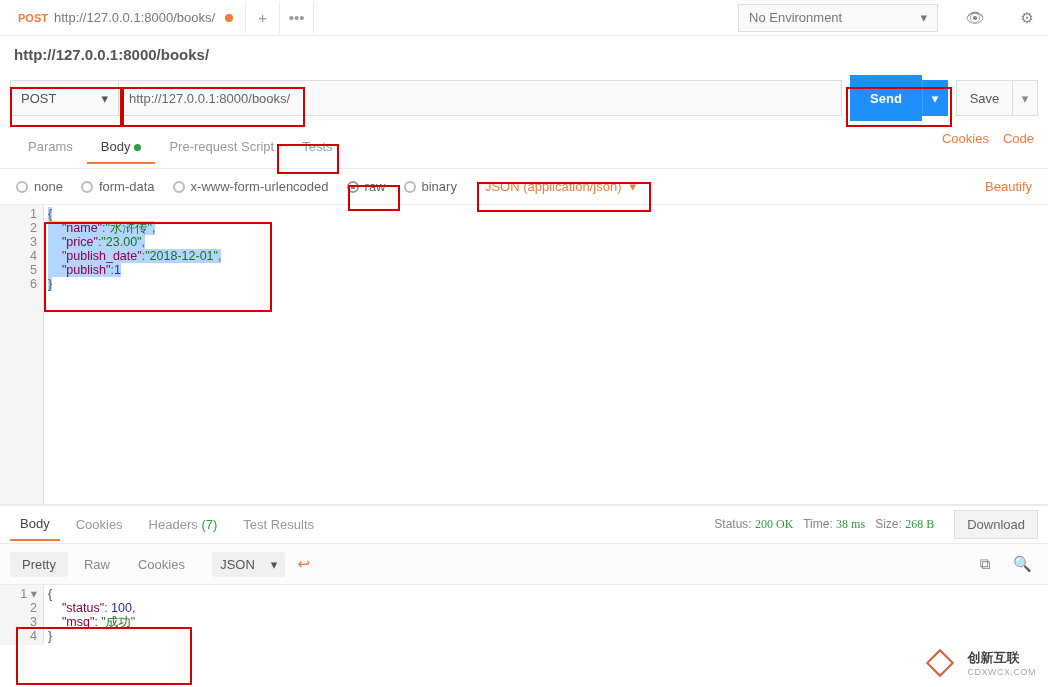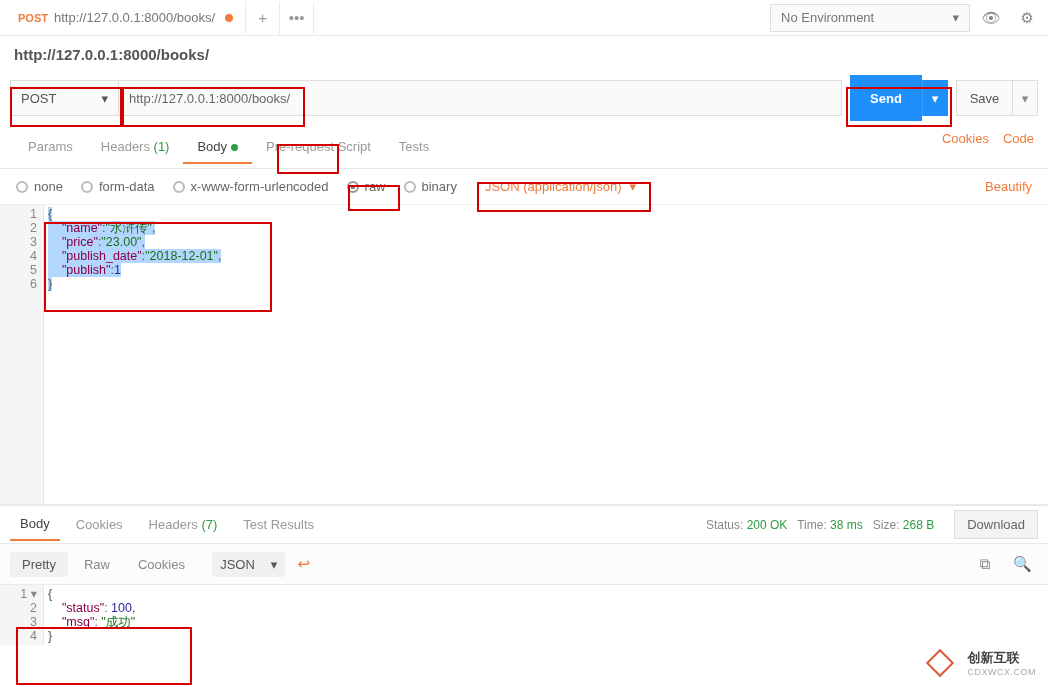--- a/index.html
+++ b/index.html
@@ -3,21 +3,21 @@
   <meta charset="utf-8">
   <style>
     * { margin:0; padding:0; box-sizing:border-box; font-family:"Segoe UI",Arial,sans-serif; }
     body { width:1048px; height:687px; background:#fff; font-size:13px; color:#555; overflow:hidden; position:relative;}
     .topbar { height:36px; display:flex; align-items:center; border-bottom:1px solid #eaeaea; padding:0 6px;}
     .tab { display:flex; align-items:center; gap:6px; height:32px; padding:0 12px; border-right:1px solid #eaeaea; cursor:pointer;}
     .tab .method { color:#f07b3c; font-weight:600; font-size:11px;}
     .tab .title { color:#777; }
     .dot-orange { width:8px;height:8px;border-radius:50%;background:#f07b3c; margin-left:4px;}
     .tab-plus, .tab-more { width:34px;height:32px;display:flex;align-items:center;justify-content:center;color:#999;border-right:1px solid #eaeaea;font-size:15px;cursor:pointer;}
-    .top-right { margin-left:auto; display:flex; align-items:flex-start; gap:6px;}
+    .top-right { margin-left:auto; display:flex; align-items:flex-start; gap:22px;}
     .env-select { width:200px;height:28px;border:1px solid #ddd;background:#fafafa;display:flex;align-items:center;padding:0 10px;justify-content:space-between;color:#777;cursor:pointer;}
     .icon-btn { width:30px;height:28px;display:flex;align-items:center;justify-content:center;color:#888;cursor:pointer;font-size:15px;}
     .urlbar-row { padding:10px 14px 4px; font-weight:600; color:#555; font-size:15px;}
     .request-row { display:flex; align-items:center; gap:0; padding:8px 10px 10px 10px;}
     .method-select { width:108px;height:36px;background:#fafafa;border:1px solid #ddd;border-right:none;display:flex;align-items:center;padding:0 10px;justify-content:space-between;cursor:pointer;}
     .url-input { height:36px;flex:1;border:1px solid #ddd;background:#fafafa;padding:0 10px;display:flex;align-items:center;color:#666;}
     .send-btn { width:72px;height:46px;background:#1f8ffb;border:1px solid #1f8ffb;color:#fff;font-weight:600;display:flex;align-items:center;justify-content:center;cursor:pointer;margin-left:8px;}
     .send-dd { width:26px;height:36px;background:#1f8ffb;color:#fff;display:flex;align-items:center;justify-content:center;border:1px solid #1f8ffb;border-left:1px solid #3fa0fb;cursor:pointer;}
     .save-btn { width:56px;height:36px;background:#fafafa;border:1px solid #ddd;display:flex;align-items:center;justify-content:center;color:#555;cursor:pointer;margin-left:8px;border-right:none;}
     .save-dd { width:26px;height:36px;background:#fafafa;border:1px solid #ddd;display:flex;align-items:center;justify-content:center;color:#888;cursor:pointer;}
@@ -38,21 +38,21 @@
     .gutter { width:44px;background:#f5f5f5;border-right:1px solid #e6e6e6;text-align:right;padding:2px 6px 2px 0;color:#888;user-select:none;}
     .code { flex:1;padding:2px 4px;white-space:pre;}
     .code .sel { background:#b3d6ff; display:inline;}
     .k { color:#880045;}
     .s { color:#1a6f1a;}
     .n { color:#2a2aa3;}
     .resp-tabs { display:flex;align-items:center;padding:0 10px;height:38px;border-top:1px solid #eaeaea;gap:6px;}
     .resp-tab { padding:8px 10px;color:#999;cursor:pointer;}
     .resp-tab.active { color:#444;border-bottom:2px solid #f07b3c;}
     .resp-meta { margin-left:auto;color:#888;font-size:12px;}
-    .resp-meta .g { color:#2e9a41;}
+    .resp-meta .g { color:#2e9a41;font-family:Liberation Serif, serif;}
     .dl-btn { margin-left:14px;padding:6px 12px;border:1px solid #ddd;background:#f3f3f3;color:#666;cursor:pointer;}
     .resp-toolbar { display:flex;align-items:center;gap:4px;padding:6px 10px;border-top:1px solid #eaeaea;border-bottom:1px solid #eaeaea;background:#fcfcfc;}
     .view-btn { padding:5px 12px;color:#888;cursor:pointer;border-radius:3px;}
     .view-btn.active { background:#f0f0f0;color:#555;}
     .fmt-select { padding:5px 8px;background:#f0f0f0;display:flex;align-items:flex-start;gap:16px;color:#555;cursor:pointer;border-radius:3px;}
     .wrap-icon { color:#f07b3c;font-size:15px;margin-left:8px;}
     .resp-editor { display:flex;font-family:Consolas,monospace;font-size:12.5px;line-height:14px;}
     .watermark { position:absolute;right:6px;bottom:6px;display:flex;align-items:center;gap:18px;opacity:.85;background:rgba(255,255,255,.8);padding:4px 6px;}
     .watermark .logo { width:20px;height:20px;border:2px solid #d43f12;transform:rotate(45deg);}
     .watermark .txt1 { font-weight:700;color:#222;font-size:13px;}
@@ -89,21 +89,20 @@
   </div>
   <div class="url-input">http://127.0.0.1:8000/books/</div>
   <div class="send-btn">Send</div>
   <div class="send-dd">▾</div>
   <div class="save-btn">Save</div>
   <div class="save-dd">▾</div>
 </div>
 
 <div class="tabs-row">
   <div class="req-tab">Params</div>
-  <div class="req-tab"><span>Headers</span> <span class="num-badge">(1)</span></div>
   <div class="req-tab active"><span>Body</span><span class="dot-green"></span></div>
   <div class="req-tab">Pre-request Script</div>
   <div class="req-tab">Tests</div>
   <div class="right-links">
     <span>Cookies</span>
     <span>Code</span>
   </div>
 </div>
 
 <div class="body-opts">

